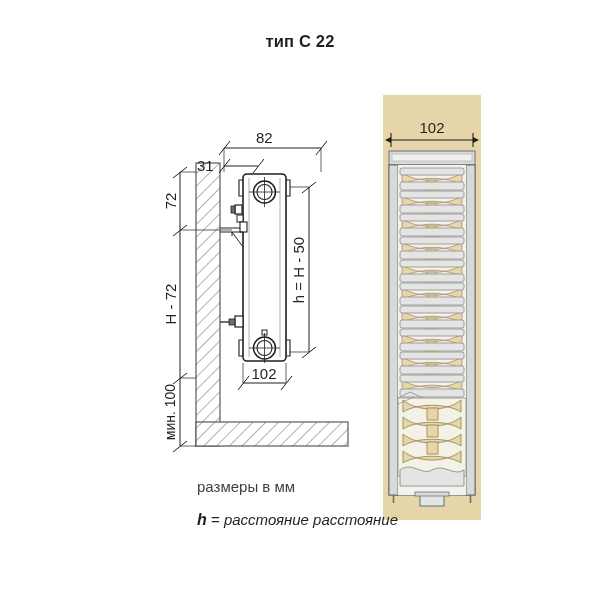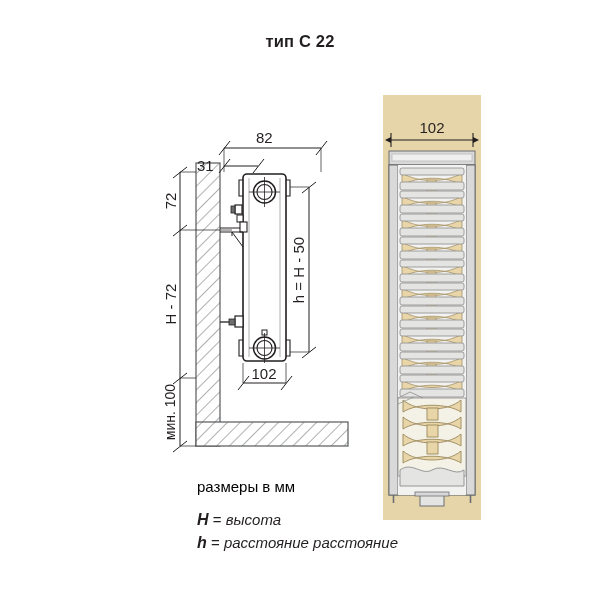--- a/index.html
+++ b/index.html
@@ -41,21 +41,21 @@
     display: block;
   }
   .caption-block {
     position: absolute;
     left: 197px;
     top: 478px;
     width: 340px;
   }
   .cap-units {
     font-size: 15px;
-    color: #000000;
+    color: #404040;
     margin: 0 0 16px 0;
     white-space: nowrap;
   }
   .cap-line {
     font-size: 15px;
     color: #231f20;
     margin: 0 0 5px 0;
     white-space: nowrap;
   }
   .cap-sym {
@@ -318,24 +318,19 @@
       <g>
         <line x1="393.5" y1="495" x2="393.5" y2="503" stroke="#6d6e71" stroke-width="1.6"></line>
         <line x1="470.5" y1="495" x2="470.5" y2="503" stroke="#6d6e71" stroke-width="1.6"></line>
       </g>
     </g>
   </svg>
 
   <div class="caption-block">
     <div class="cap-units">размеры в мм</div>
     <div class="cap-line">
-      <span class="cap-sym">H</span>
-      <span class="cap-eq">=</span>
-      <span class="cap-def">высота</span>
-    </div>
-    <div class="cap-line">
       <span class="cap-sym">h</span>
       <span class="cap-eq">=</span>
       <span class="cap-def">расстояние расстояние</span>
     </div>
   </div>
 
 </div>
 
 </body></html>

